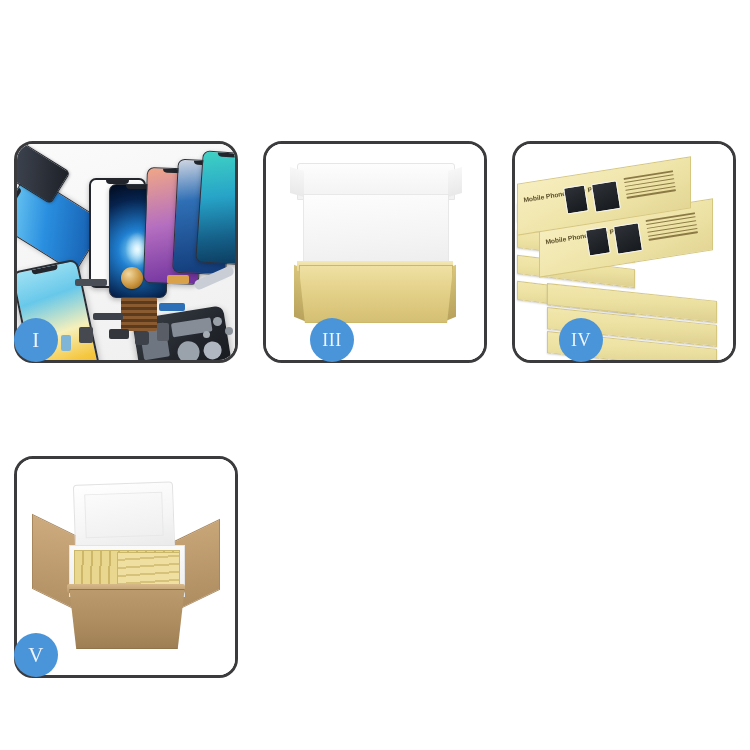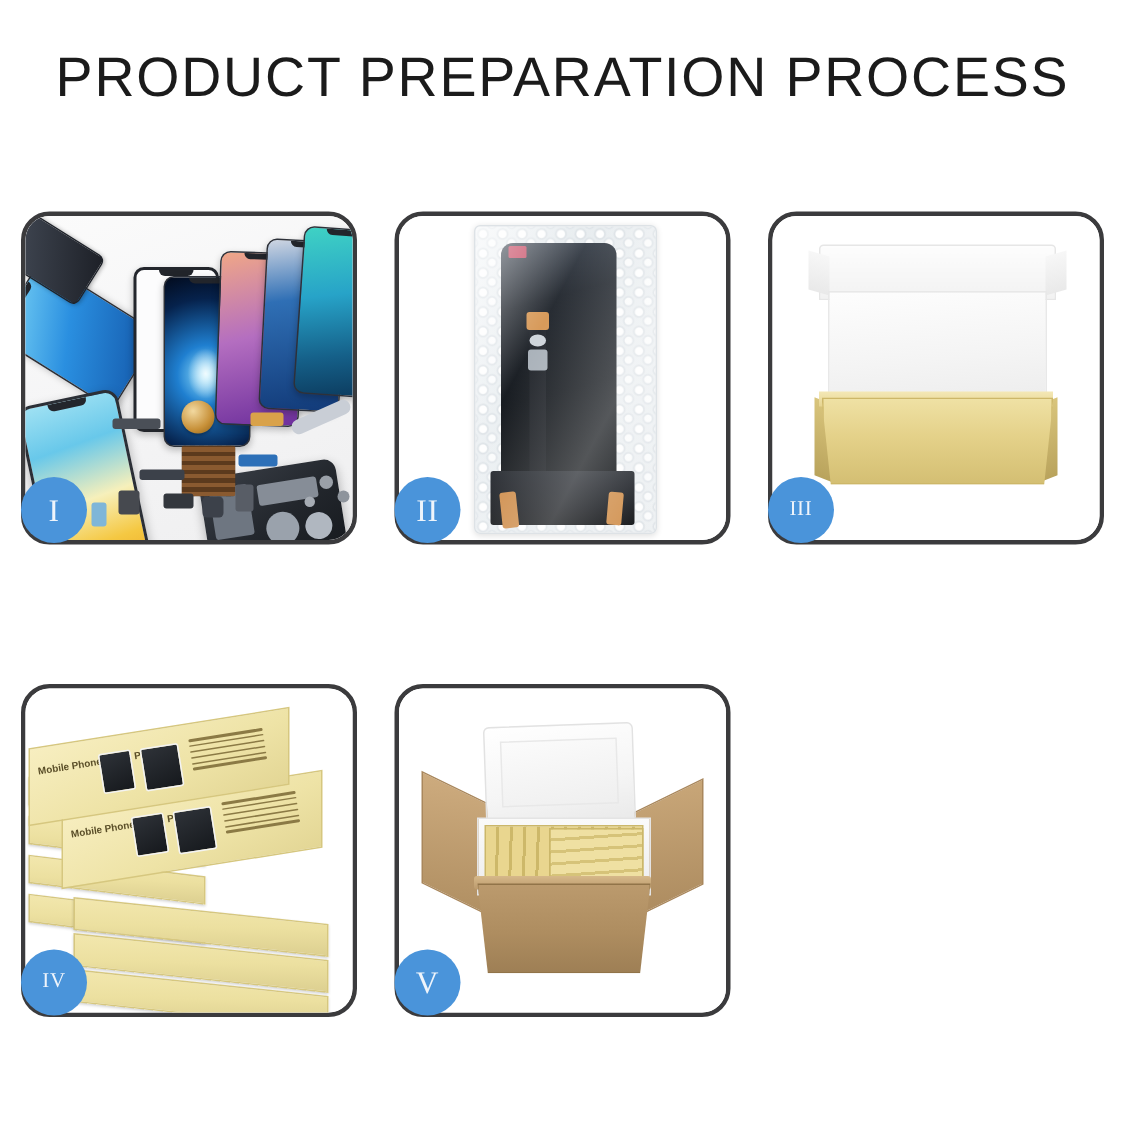--- a/index.html
+++ b/index.html
@@ -80,21 +80,21 @@
     border-radius: 50%;
     background: #4a94da;
     color: #eef4fb;
     font-family: "Liberation Serif", serif;
     font-size: 21px;
     line-height: 44px;
     text-align: center;
     letter-spacing: 0.5px;
     z-index: 7;
   }
-  .badge.wide { font-size: 14px; }
+  .badge.wide { font-size: 18px; margin-left: 47px; }
 
   
   .p1 { background: linear-gradient(160deg,#fbfbfb 0%,#f4f4f5 55%,#efeff0 100%); }
   .phone-fan { position:absolute; left:0; top:0; right:0; height:62%; }
   .ph {
     position: absolute;
     border-radius: 7px;
     box-shadow: 0 2px 5px rgba(0,0,0,.25);
     border: 1.5px solid #2d3139;
     overflow: hidden;
@@ -382,21 +382,20 @@
     position:absolute; left:58%; top:11%; width:26%; height:9%;
     background:linear-gradient(120deg, rgba(233,238,242,.9), rgba(255,255,255,0));
     transform: rotate(-8deg);
     border-radius:3px;
   }
 </style>
 </head>
 <body>
 
 <div class="header">
-  <h1 class="page-title">PRODUCT PREPARATION PROCESS</h1>
 </div>
 
 <div class="grid">
 
   <div class="panel">
     <div class="panel-inner p1">
       <div class="phone-fan">
         <div class="ph ph1"></div>
         <div class="ph1b"></div>
         <div class="ph ph2"></div>
@@ -429,37 +428,20 @@
         <span class="pt bar9"></span>
         <span class="pt scr1"></span>
         <span class="pt scr2"></span>
         <span class="pt scr3"></span>
         <span class="pt tool"></span>
       </div>
     </div>
     <div class="badge">I</div>
   </div>
 
-  <div class="panel">
-    <div class="panel-inner p2">
-      <div class="bubble-bag">
-        <div class="lcd"></div>
-        <div class="lcd-tag"></div>
-        <div class="flex-strip"></div>
-        <div class="flex-pad"></div>
-        <div class="flex-dot"></div>
-        <div class="flex-chip"></div>
-        <div class="lcd-bottom"></div>
-        <div class="conn-l"></div>
-        <div class="conn-r"></div>
-        <div class="bag-sheen"></div>
-      </div>
-    </div>
-    <div class="badge">II</div>
-  </div>
 
   <div class="panel">
     <div class="panel-inner p3">
       <div class="box3-lid"></div>
       <div class="box3-foam"></div>
       <div class="box3-inner"></div>
       <div class="box3-side-l"></div>
       <div class="box3-side-r"></div>
       <div class="box3-lip"></div>
       <div class="box3-front"></div>

